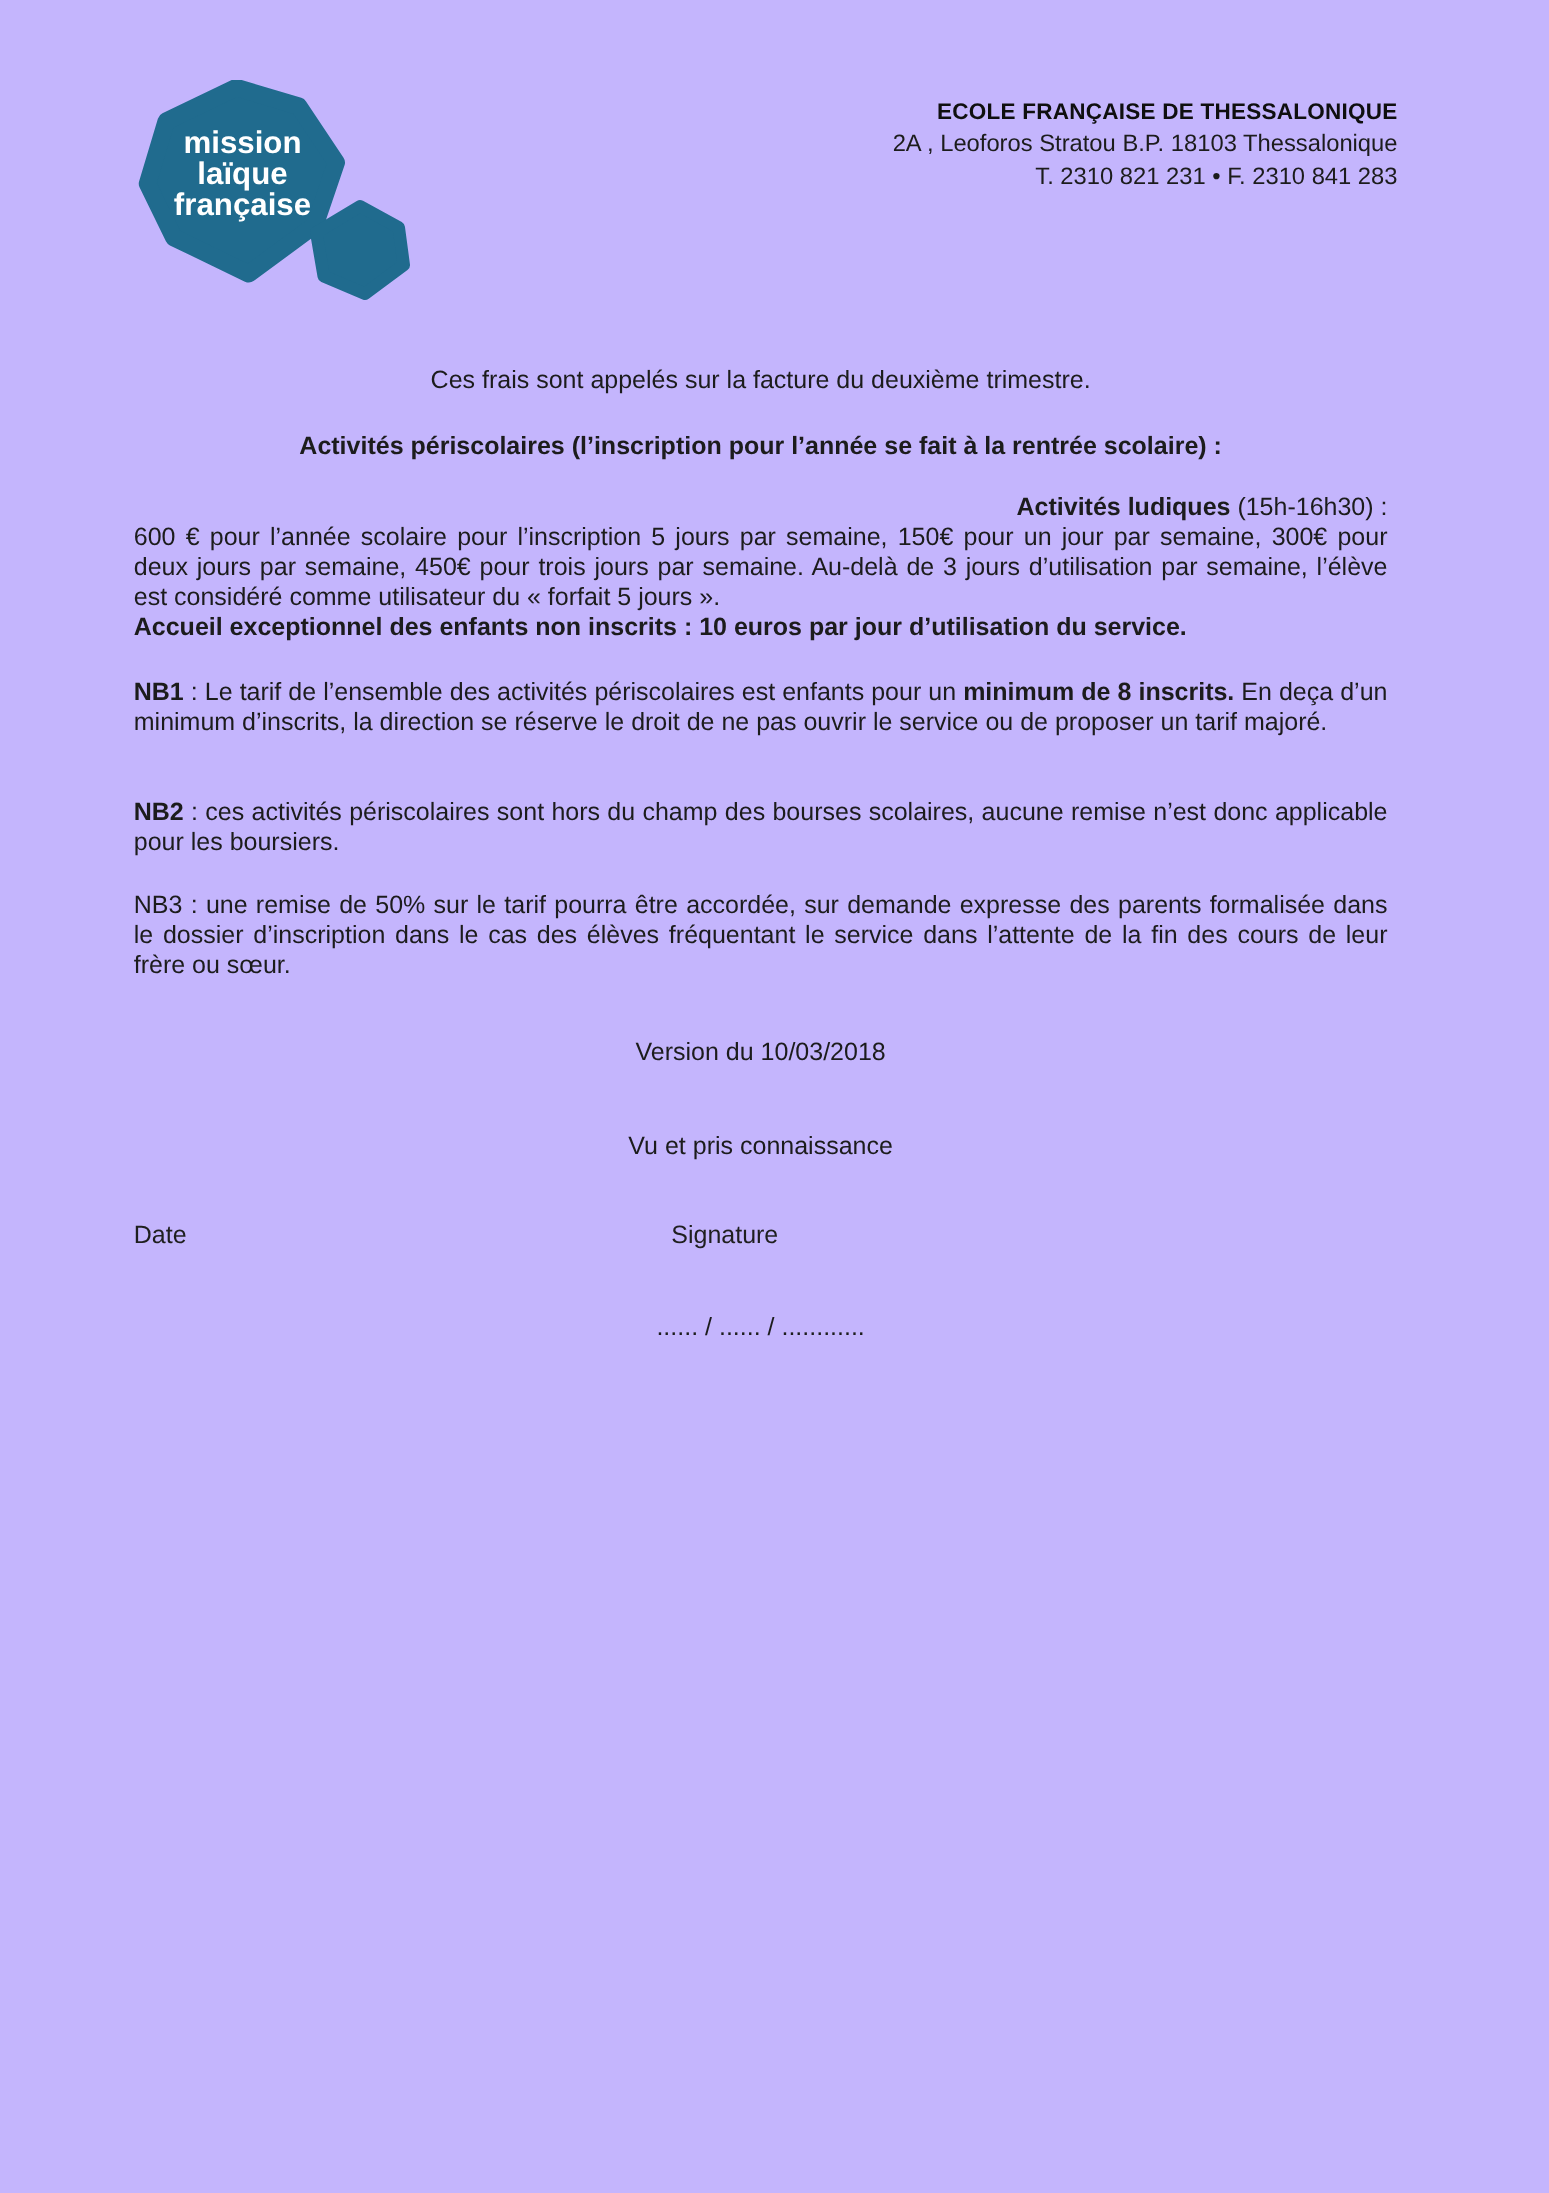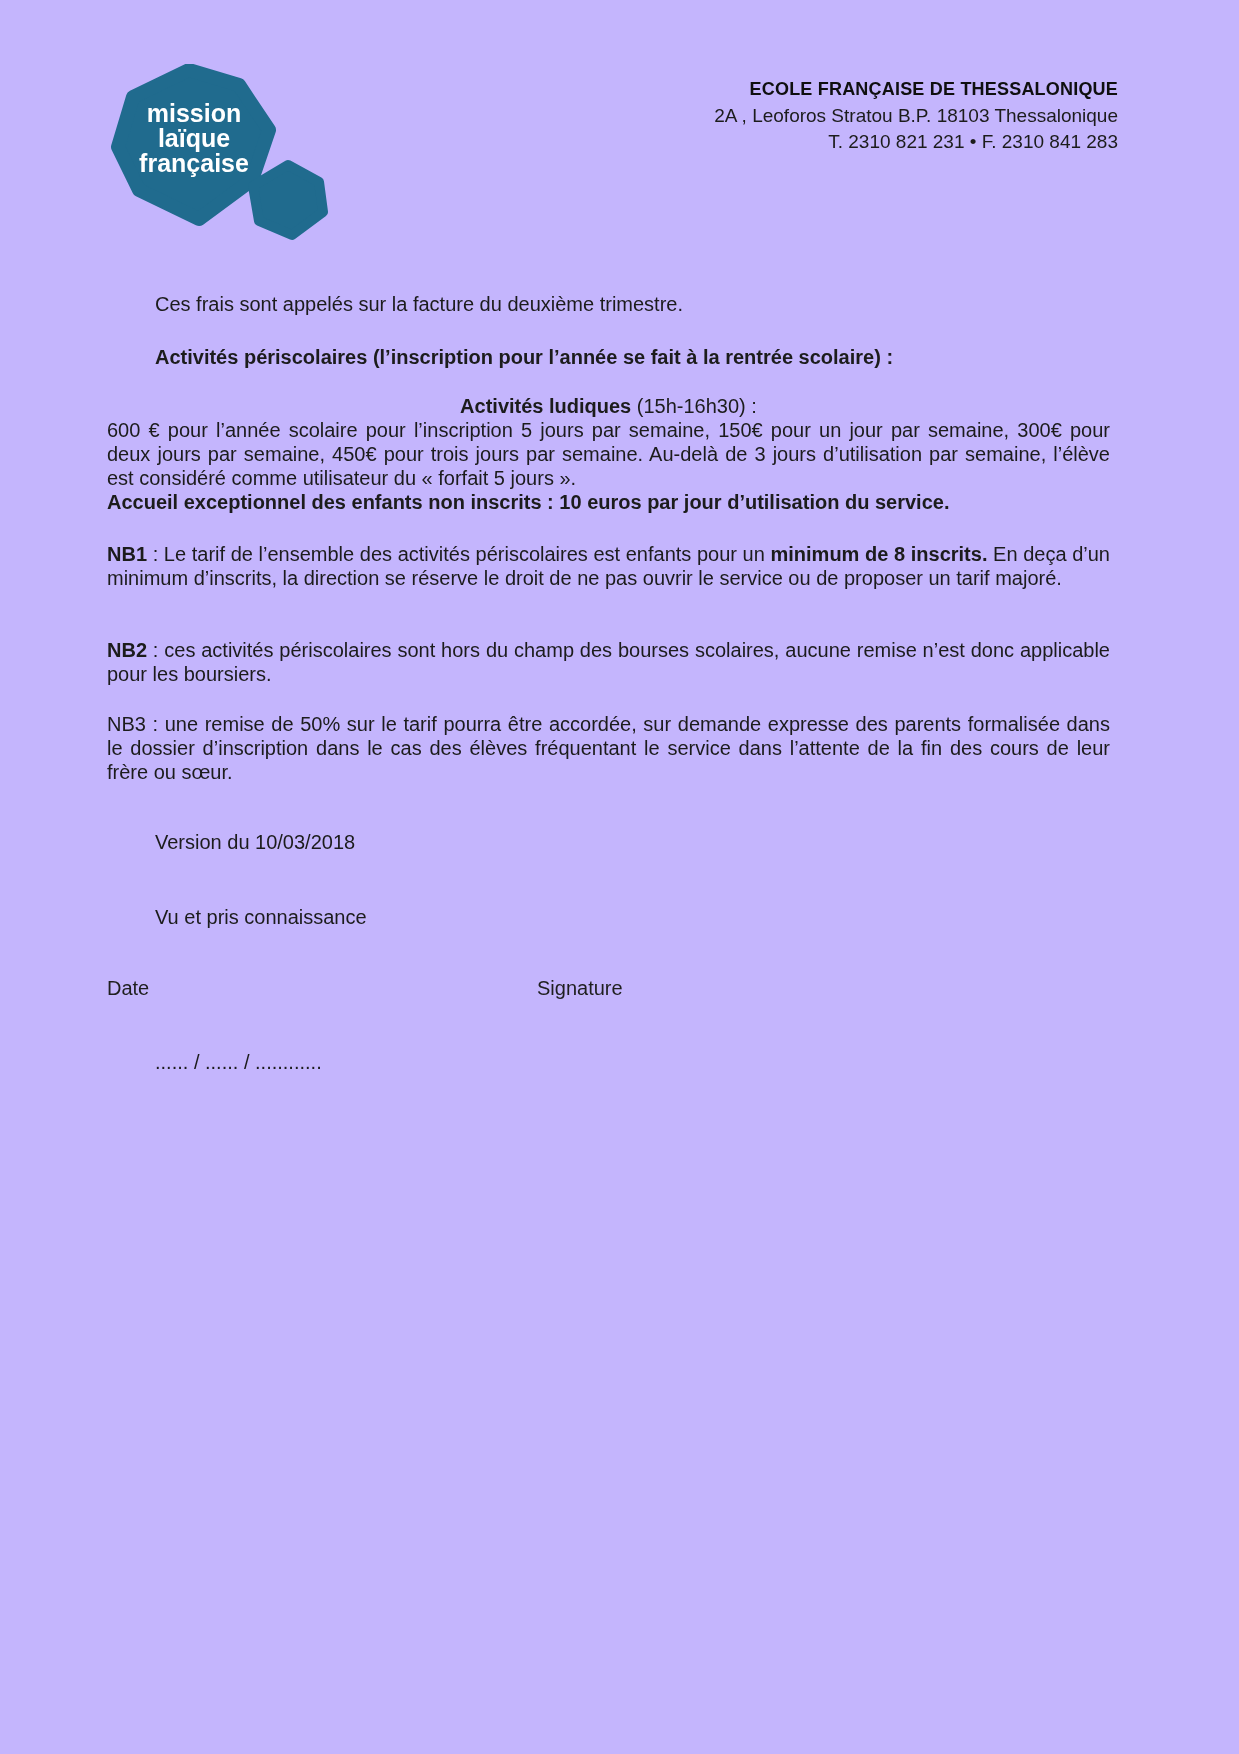--- a/index.html
+++ b/index.html
@@ -42,21 +42,21 @@
   
   .para {
     position: absolute;
     left: 107px;
     width: 1003px;
     font-size: 20px;
     line-height: 24px;
     text-align: justify;
     color: #1c1c1c;
   }
-  .para.noj { text-align: left; margin-left: 48px; }
+  .para.noj { text-align: center; }
   .b { font-weight: bold; }
 
   .date-sig-row { position: absolute; left: 107px; top: 977px; width: 1003px; height: 24px; font-size: 20px; }
   .date-sig-row .date-label { position: absolute; left: 0; top: 0; }
   .date-sig-row .signature-label { position: absolute; left: 430px; top: 0; }
 </style>
 </head>
 <body>
 
 <div class="page">
@@ -75,21 +75,21 @@
     <div class="school-name">ECOLE FRANÇAISE DE THESSALONIQUE</div>
     <div class="header-line">2A , Leoforos Stratou B.P. 18103 Thessalonique</div>
     <div class="header-line">T. 2310 821 231 • F. 2310 841 283</div>
   </div>
 
   <div class="para noj" style="top:292px">Ces frais sont appelés sur la facture du deuxième trimestre.</div>
 
   <div class="para noj b" style="top:345px">Activités périscolaires (l’inscription pour l’année se fait à la rentrée scolaire) :</div>
 
   <div class="para" style="top:394px">
-    <div class="noj" style="text-align:center"><span class="b">Activités ludiques</span><span> (15h-16h30) :</span></div>
+    <div class="noj" style="text-align:right"><span class="b">Activités ludiques</span><span> (15h-16h30) :</span></div>
     <div>600 € pour l’année scolaire pour l’inscription 5 jours par semaine, 150€ pour un jour par semaine, 300€ pour deux jours par semaine, 450€ pour trois jours par semaine. Au-delà de 3 jours d’utilisation par semaine, l’élève est considéré comme utilisateur du « forfait 5 jours ».</div>
     <div class="b" style="text-align:left">Accueil exceptionnel des enfants non inscrits : 10 euros par jour d’utilisation du service.</div>
   </div>
 
   <div class="para" style="top:542px"><span class="b">NB1</span><span> : Le tarif de l’ensemble des activités périscolaires est enfants pour un </span><span class="b">minimum de 8 inscrits.</span><span> En deça d’un minimum d’inscrits, la direction se réserve le droit de ne pas ouvrir le service ou de proposer un tarif majoré.</span></div>
 
   <div class="para" style="top:638px"><span class="b">NB2</span><span> : ces activités périscolaires sont hors du champ des bourses scolaires, aucune remise n’est donc applicable pour les boursiers.</span></div>
 
   <div class="para" style="top:712px">NB3 : une remise de 50% sur le tarif pourra être accordée, sur demande expresse des parents formalisée dans le dossier d’inscription dans le cas des élèves fréquentant le service dans l’attente de la fin des cours de leur frère ou sœur.</div>
 

